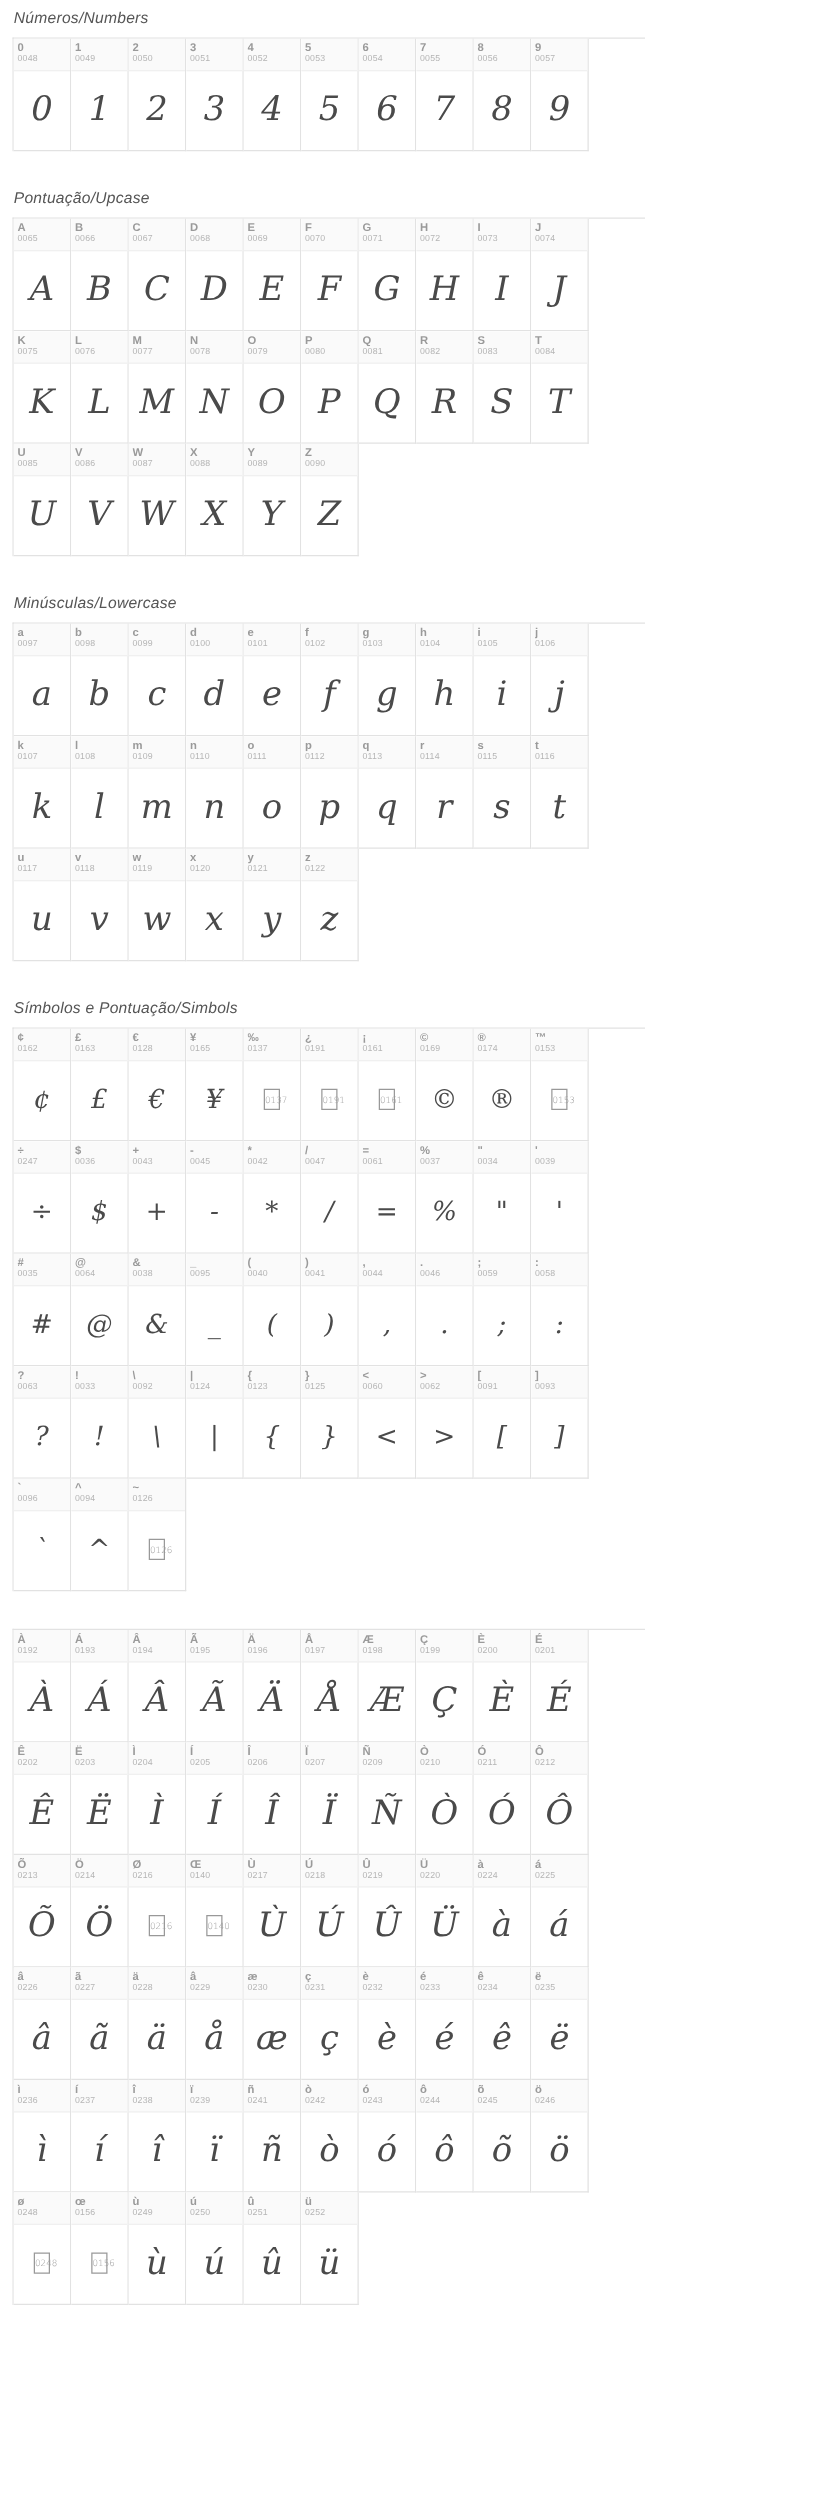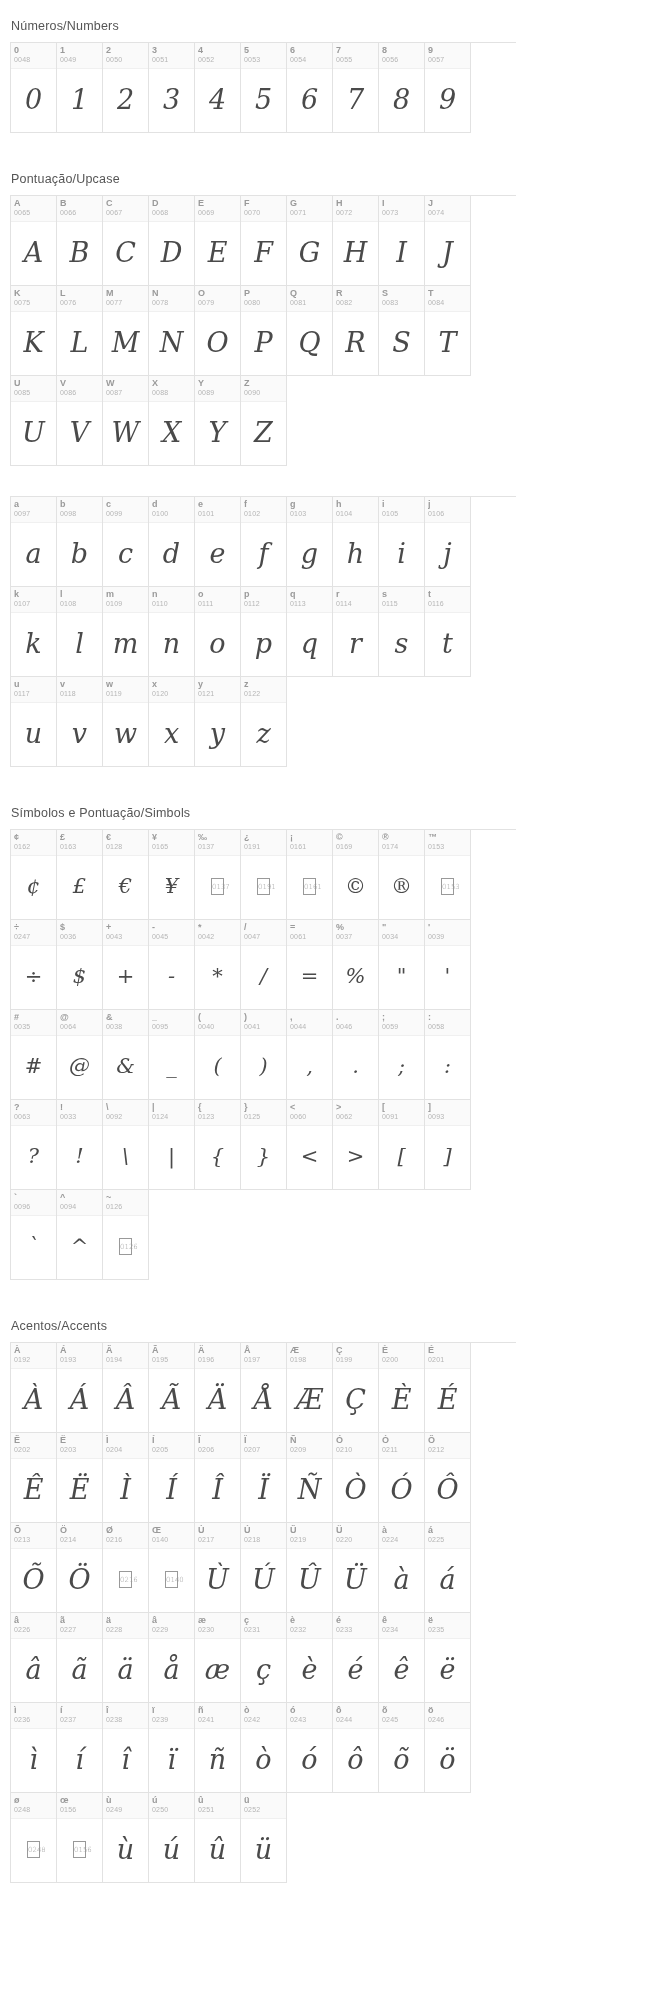--- a/index.html
+++ b/index.html
@@ -15,22 +15,23 @@
   }
   .page {
     width: 661px;
     padding: 0 8px;
   }
   .section { margin-bottom: 6px; }
   .section-title {
     font-size: 12.5px;
     color: #555555;
     font-weight: 400;
-    margin: 15px 0 9px 3px;
+    margin: 3px 0 9px 3px;
     letter-spacing: 0.2px;
+    font-style: italic;
   }
   .section:first-child .section-title { padding-top: 4px; }
   .grid {
     display: flex;
     flex-wrap: wrap;
     width: 506px;
     margin-left: 2px;
     border-left: 1px solid #e2e2e2;
     border-top: 1px solid #e2e2e2;
   }
@@ -359,20 +360,21 @@
             <div class="meta">
               <span class="ch">Z</span>
               <span class="code">0090</span>
             </div>
             <div class="glyph">Z</div>
           </div>
         </div>
         <div class="spacer-24"></div>
       </div>
       <div class="section">
+        <div class="section-title">Minúsculas/Lowercase</div>
         <div class="grid">
           <div class="cell">
             <div class="meta">
               <span class="ch">a</span>
               <span class="code">0097</span>
             </div>
             <div class="glyph">a</div>
           </div>
           <div class="cell">
             <div class="meta">
@@ -863,21 +865,20 @@
               <span class="code">0126</span>
             </div>
             <div class="glyph box">
               <span>0126</span>
             </div>
           </div>
         </div>
         <div class="spacer-24"></div>
       </div>
       <div class="section">
-        <div class="section-title">Acentos/Accents</div>
         <div class="grid">
           <div class="cell">
             <div class="meta">
               <span class="ch">À</span>
               <span class="code">0192</span>
             </div>
             <div class="glyph">À</div>
           </div>
           <div class="cell">
             <div class="meta">

